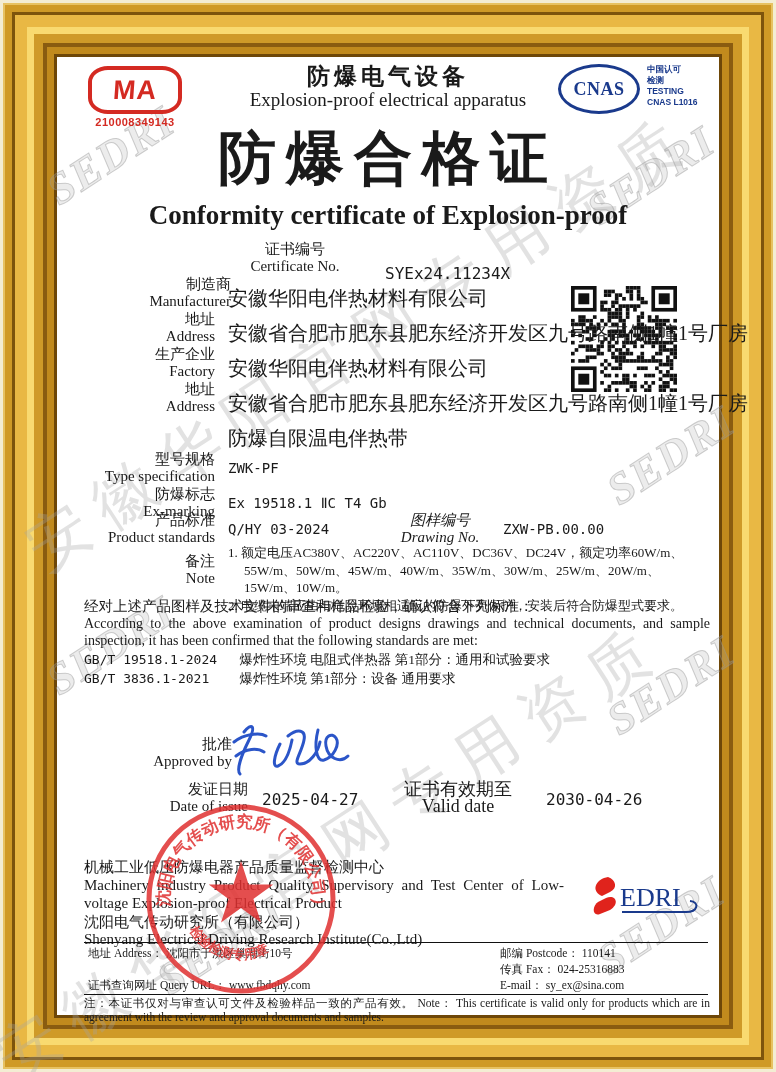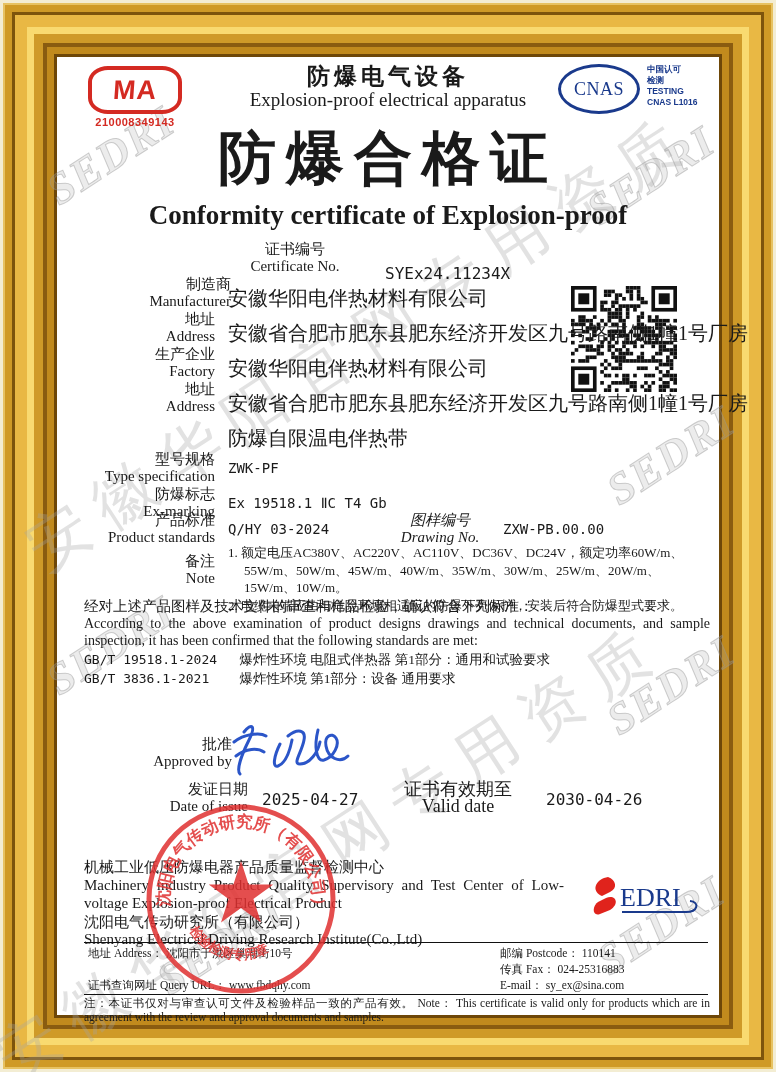--- a/index.html
+++ b/index.html
@@ -35,21 +35,21 @@
   
   .cma-box{width:86px;height:40px;border:4px solid #d42a22;border-radius:20px/16px;
            display:flex;align-items:center;justify-content:center;}
   .cma-ma{color:#d42a22;font-weight:bold;font-size:27px;letter-spacing:1px;
           font-family:"Liberation Sans",sans-serif;transform:skewX(-4deg);}
   .cma-num{color:#d42a22;font-weight:bold;font-size:11px;letter-spacing:.5px;margin-top:2px;text-align:center;
            font-family:"Liberation Sans",sans-serif;}
   .cnas-wrap{display:flex;gap:7px;align-items:flex-start;}
   .cnas-ell{width:76px;height:44px;border:3px solid #1a3a8c;border-radius:50%;
             display:flex;align-items:center;justify-content:center;}
-  .cnas-txt{color:#1a3a8c;font-weight:normal;font-size:18px;font-family:"Liberation Serif",serif;letter-spacing:.5px;}
+  .cnas-txt{color:#1a3a8c;font-weight:bold;font-size:18px;font-family:"Liberation Serif",serif;letter-spacing:.5px;}
   .cnas-side{color:#1a3a8c;font-size:8.5px;line-height:11px;font-weight:bold;font-family:"Liberation Sans",sans-serif;}
 
   
   .lbl{position:absolute;width:150px;text-align:right;font-size:15px;line-height:17px;}
   .lbl .en{font-size:15px;}
   .val{position:absolute;font-size:20px;}
 
   .note-text{font-size:13px;line-height:17.5px;width:478px;}
   .note-item{padding-left:16px;text-indent:-16px;}
 

